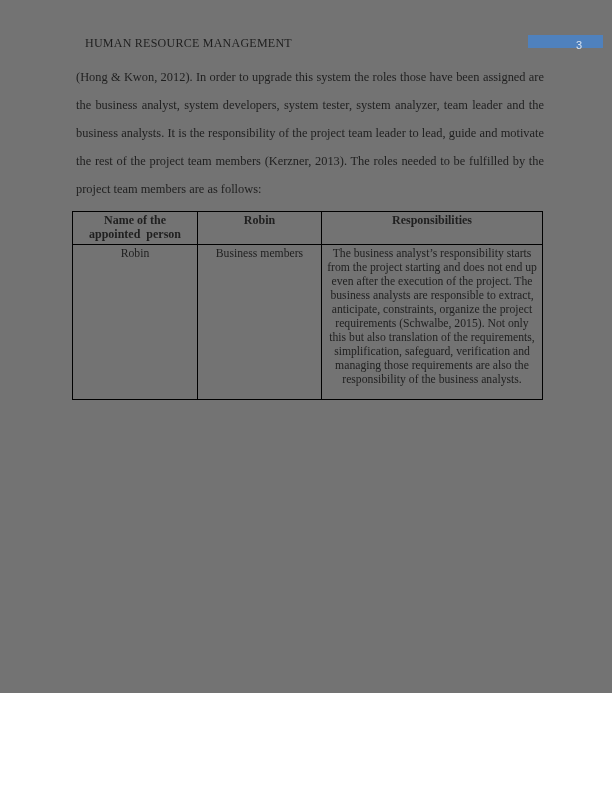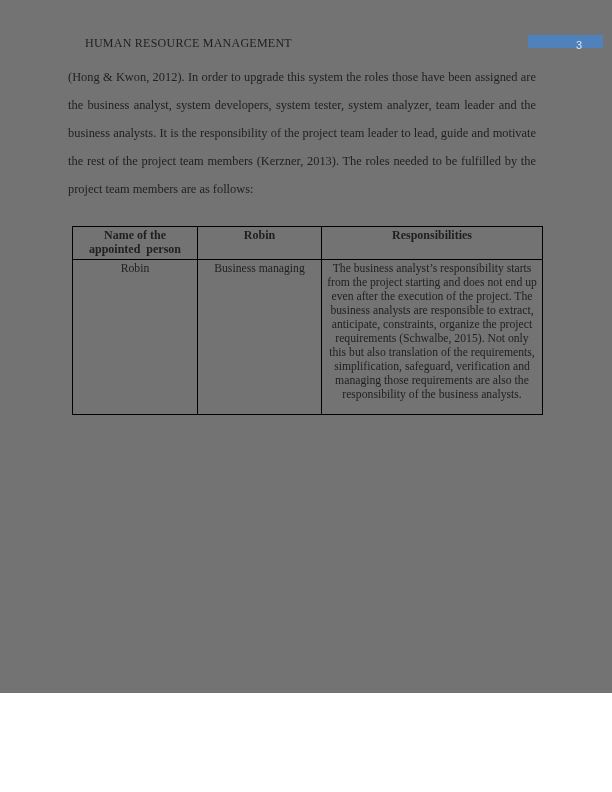--- a/index.html
+++ b/index.html
@@ -37,32 +37,32 @@
     padding-right: 21px;
   }
   .page-number-badge span {
     font-size: 11px;
     line-height: 13px;
     color: #dbe5f1;
     font-family: "Liberation Sans", sans-serif;
   }
   .body-paragraph {
     position: absolute;
-    left: 68px;
+    left: 76px;
     top: 63px;
     width: 468px;
     font-size: 12.4px;
     line-height: 28px;
     text-align: justify;
     color: #1f1f1f;
   }
   .roles-table {
     position: absolute;
     left: 72px;
-    top: 226px;
+    top: 211px;
     border-collapse: collapse;
     table-layout: fixed;
     width: 470px;
   }
   .roles-table th,
   .roles-table td {
     border: 1px solid #000000;
     vertical-align: top;
     box-sizing: border-box;
     padding: 2px 5px 3px 5px;
@@ -108,19 +108,19 @@
       <tr>
         <th>Name of the
 appointed  person</th>
         <th>Robin</th>
         <th>Responsibilities</th>
       </tr>
     </thead>
     <tbody>
       <tr>
         <td class="cell-name">Robin</td>
-        <td class="cell-role">Business managing</td>
+        <td class="cell-role">Business members</td>
         <td class="cell-responsibilities">The business analyst’s responsibility starts from the project starting and does not end up even after the execution of the project. The business analysts are responsible to extract, anticipate, constraints, organize the project requirements (Schwalbe, 2015). Not only this but also translation of the requirements, simplification, safeguard, verification and managing those requirements are also the responsibility of the business analysts.</td>
       </tr>
     </tbody>
   </table>
 
 </div>
 
 </body></html>

